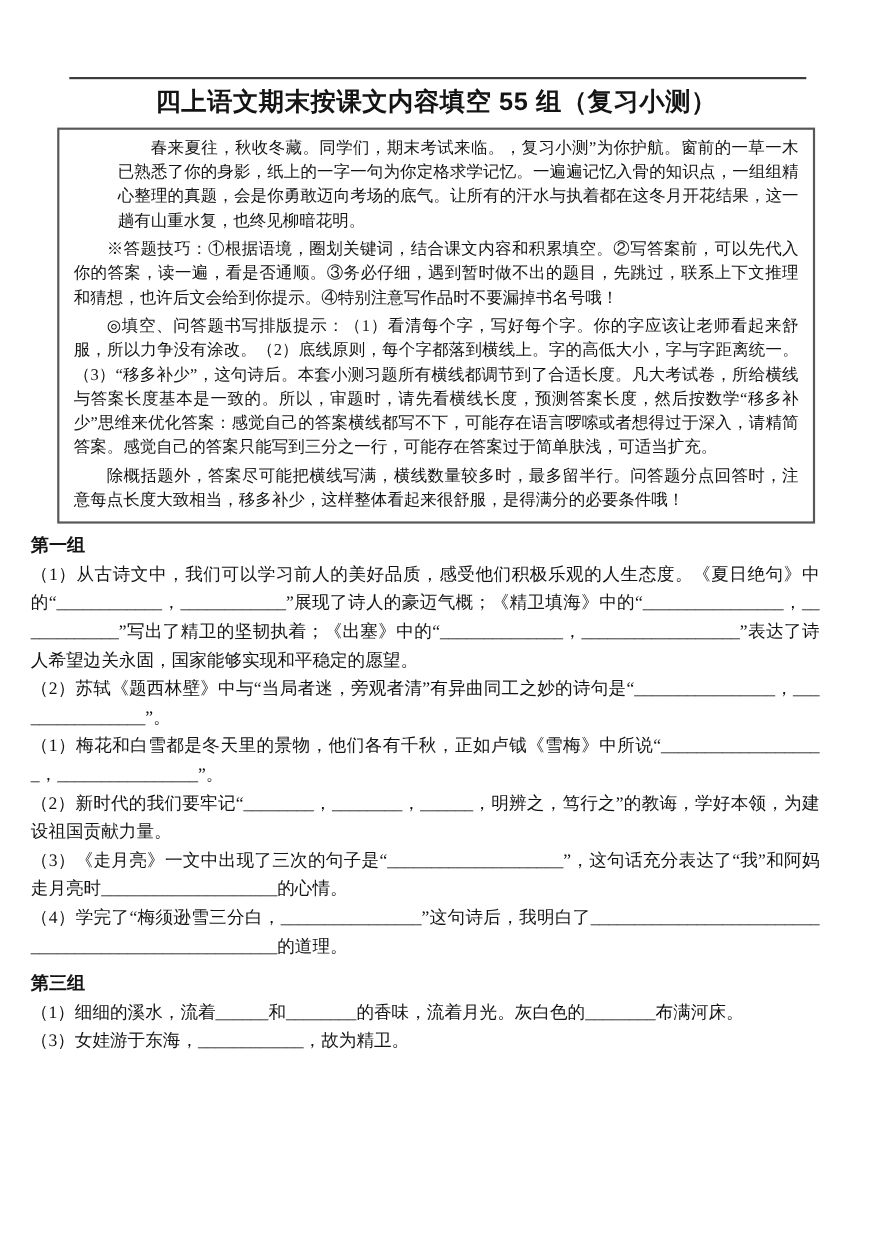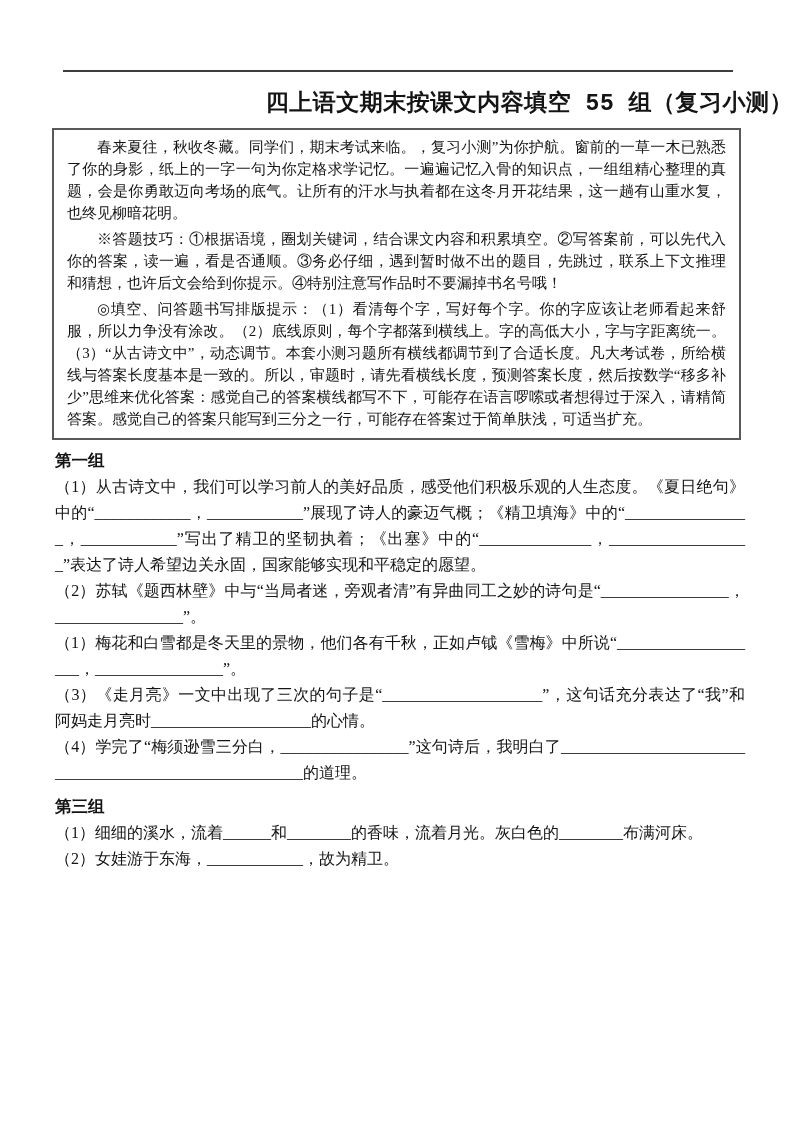--- a/index.html
+++ b/index.html
@@ -9,44 +9,44 @@
     font-family:"Liberation Serif","DejaVu Serif",serif;
     position:relative;overflow:hidden;
   }
   .page{position:relative;width:793px;height:1122px;}
   .top-rule{
     margin:70px 60px 0 63px;
     border-top:2px solid #3d3d3d;
     height:0;
   }
   .page-title{
-    text-align:right;
-    font-family:Liberation Mono, monospace;
+    text-align:center;
+    font-family:Liberation Sans, sans-serif;
     font-weight:bold;
     font-size:23px;
     line-height:30px;
-    margin-top:17px;
+    margin-top:5px;
     letter-spacing:0.5px;
   }
   .intro-box{
     margin:9px 52px 0 52px;
     border:2px solid #585858;
     padding:6px 13px 8px 13px;
   }
   .intro-box p{
     margin:4px 0 0 0;
     text-indent:2em;
     font-size:15px;
     line-height:22px;
     text-align:justify;
     word-break:break-all;
   }
-  .intro-box p.first{margin-top:0;}
+  .intro-box p.first{margin-top:0;margin-left:40px;}
   .main{
-    margin:5px 48px 0 55px;
+    margin:5px 48px 0 28px;
     font-size:16px;
   }
   .group-heading{
     font-family:"Liberation Sans","DejaVu Sans",sans-serif;
     font-weight:bold;
     font-size:16.5px;
     line-height:28px;
     margin:6px 0 0 0;
   }
   .question{
@@ -62,38 +62,40 @@
 
 <div class="page">
 
   <div class="top-rule"></div>
 
   <div class="page-title">四上语文期末按课文内容填空 55 组（复习小测）</div>
 
   <div class="intro-box">
     <p class="first">春来夏往，秋收冬藏。同学们，期末考试来临。，复习小测”为你护航。窗前的一草一木已熟悉了你的身影，纸上的一字一句为你定格求学记忆。一遍遍记忆入骨的知识点，一组组精心整理的真题，会是你勇敢迈向考场的底气。让所有的汗水与执着都在这冬月开花结果，这一趟有山重水复，也终见柳暗花明。</p>
     <p>※答题技巧：①根据语境，圈划关键词，结合课文内容和积累填空。②写答案前，可以先代入你的答案，读一遍，看是否通顺。③务必仔细，遇到暂时做不出的题目，先跳过，联系上下文推理和猜想，也许后文会给到你提示。④特别注意写作品时不要漏掉书名号哦！</p>
-    <p><span>◎填空、问答题书写排版提示：（1）</span><span class="b">看清每个字，写好每个字。</span><span>你的字应该让老师看起来舒服，所以力争没有涂改。（2）</span><span class="b">底线原则，每个字都落到横线上。</span><span>字的高低大小，字与字距离统一。（3）</span><span class="b">“从古诗文中”，动态调节。</span><span>本套小测习题所有横线都调节到了合适长度。凡大考试卷，所给横线与答案长度基本是一致的。所以，审题时，请先看横线长度，预测答案长度，然后按数学“移多补少”思维来优化答案：感觉自己的答案横线都写不下，可能存在语言啰嗦或者想得过于深入，请精简答案。感觉自己的答案只能写到三分之一行，可能存在答案过于简单肤浅，可适当扩充。</span></p>
+    <p><span>◎填空、问答题书写排版提示：（1）</span><span class="b">看清每个字，写好每个字。</span><span>你的字应该让老师看起来舒服，所以力争没有涂改。（2）</span><span class="b">底线原则，每个字都落到横线上。</span><span>字的高低大小，字与字距离统一。（3）</span><span class="b">“移多补少”，这句诗后。</span><span>本套小测习题所有横线都调节到了合适长度。凡大考试卷，所给横线与答案长度基本是一致的。所以，审题时，请先看横线长度，预测答案长度，然后按数学“移多补少”思维来优化答案：感觉自己的答案横线都写不下，可能存在语言啰嗦或者想得过于深入，请精简答案。感觉自己的答案只能写到三分之一行，可能存在答案过于简单肤浅，可适当扩充。</span></p>
+    <p><span class="b">除概括题外，</span><span>答案尽可能把横线写满，横线数量较多时，最多留半行。问答题分点回答时，注意每点长度大致相当，移多补少，这样整体看起来很舒服，是得满分的必要条件哦！</span></p>
   </div>
 
   <div class="main">
 
     <div>
       <p class="group-heading">第一组</p>
       <p class="question">（1）从古诗文中，我们可以学习前人的美好品质，感受他们积极乐观的人生态度。《夏日绝句》中的“____________，____________”展现了诗人的豪迈气概；《精卫填海》中的“________________，____________”写出了精卫的坚韧执着；《出塞》中的“______________，__________________”表达了诗人希望边关永固，国家能够实现和平稳定的愿望。</p>
       <p class="question">（2）苏轼《题西林壁》中与“当局者迷，旁观者清”有异曲同工之妙的诗句是“________________，________________”。</p>
     </div>
 
     <div>
       <p class="question">（1）梅花和白雪都是冬天里的景物，他们各有千秋，正如卢钺《雪梅》中所说“___________________，________________”。</p>
+      <p class="question">（2）新时代的我们要牢记“________，________，______，明辨之，笃行之”的教诲，学好本领，为建设祖国贡献力量。</p>
       <p class="question">（3）《走月亮》一文中出现了三次的句子是“____________________”，这句话充分表达了“我”和阿妈走月亮时____________________的心情。</p>
       <p class="question">（4）学完了“梅须逊雪三分白，________________”这句诗后，我明白了______________________________________________________的道理。</p>
     </div>
 
     <div>
       <p class="group-heading">第三组</p>
       <p class="question">（1）细细的溪水，流着______和________的香味，流着月光。灰白色的________布满河床。</p>
-      <p class="question">（2）女娃游于东海，____________，故为精卫。</p>
+      <p class="question">（3）女娃游于东海，____________，故为精卫。</p>
     </div>
 
   </div>
 
 </div>
 
 </body></html>

